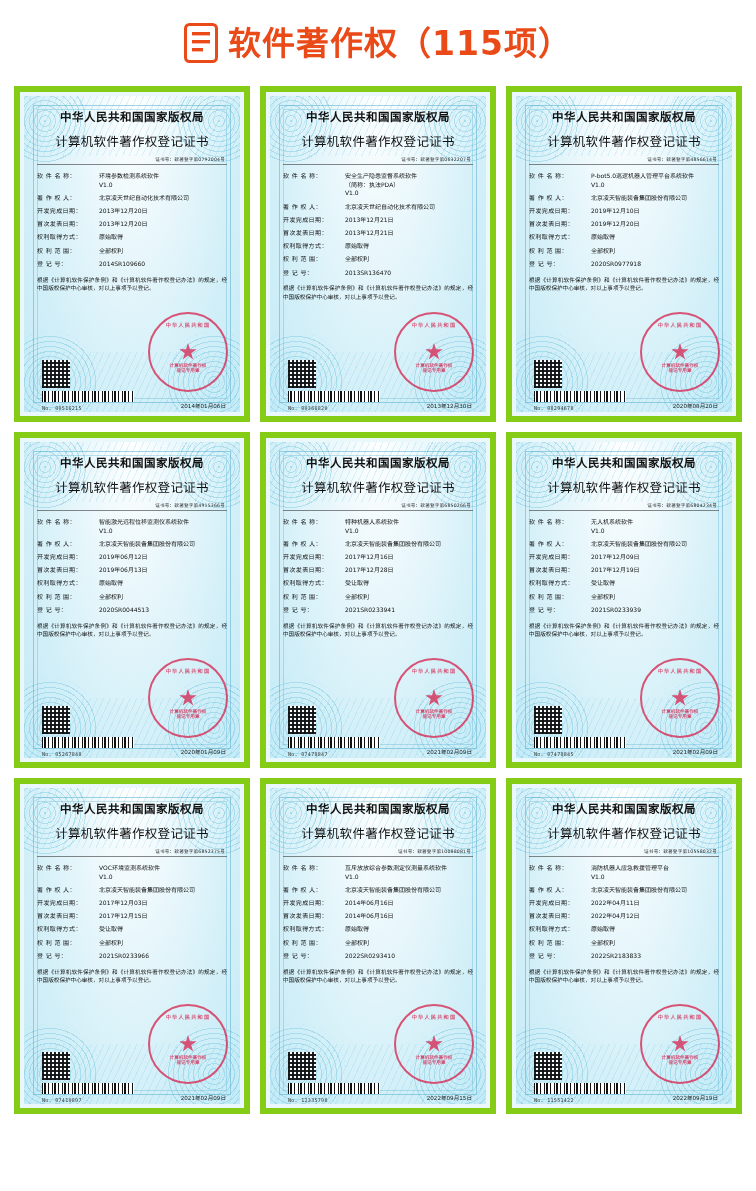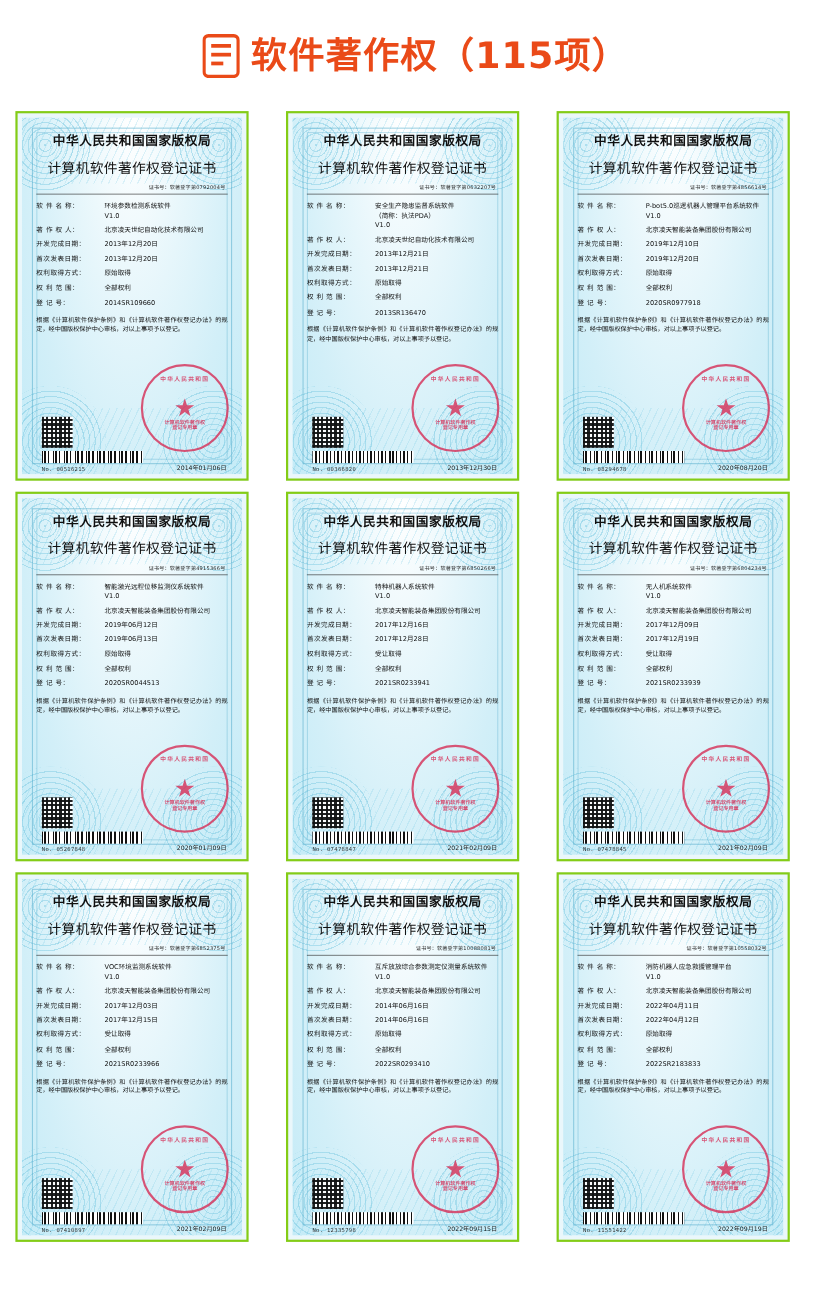--- a/index.html
+++ b/index.html
@@ -7,21 +7,21 @@
     width:756px;
     background:#ffffff;
     font-family:"Liberation Sans","DejaVu Sans",sans-serif;
     color:#1a1a1a;
     -webkit-font-smoothing:antialiased;
   }
   .page{width:756px;min-height:1191px;position:relative;}
 
   
   .header{
-    height:101px;
+    height:86px;
     display:flex;
     align-items:center;
     justify-content:center;
     gap:10px;
   }
   .header-icon{
     width:34px;height:40px;position:relative;flex:0 0 auto;
   }
   .header-title{
     font-size:33px;
@@ -40,24 +40,24 @@
     justify-content:center;
     column-gap:10px;
     row-gap:10px;
     padding:0 12px 18px 12px;
     box-sizing:border-box;
   }
 
   
   .cert{
     position:relative;
-    width:212px;
+    width:236px;
     height:336px;
     box-sizing:border-box;
-    border:2px solid #84cc16;
+    border:6px solid #84cc16;
     background:#eaf7fb;
     overflow:hidden;
   }
   .cert-inner{
     position:absolute;
     inset:4px;
     background:
       radial-gradient(ellipse at 50% 0%,#ffffff 0%,#e6f6fb 38%,#d2eff8 70%,#c4ebf7 100%);
     overflow:hidden;
   }

